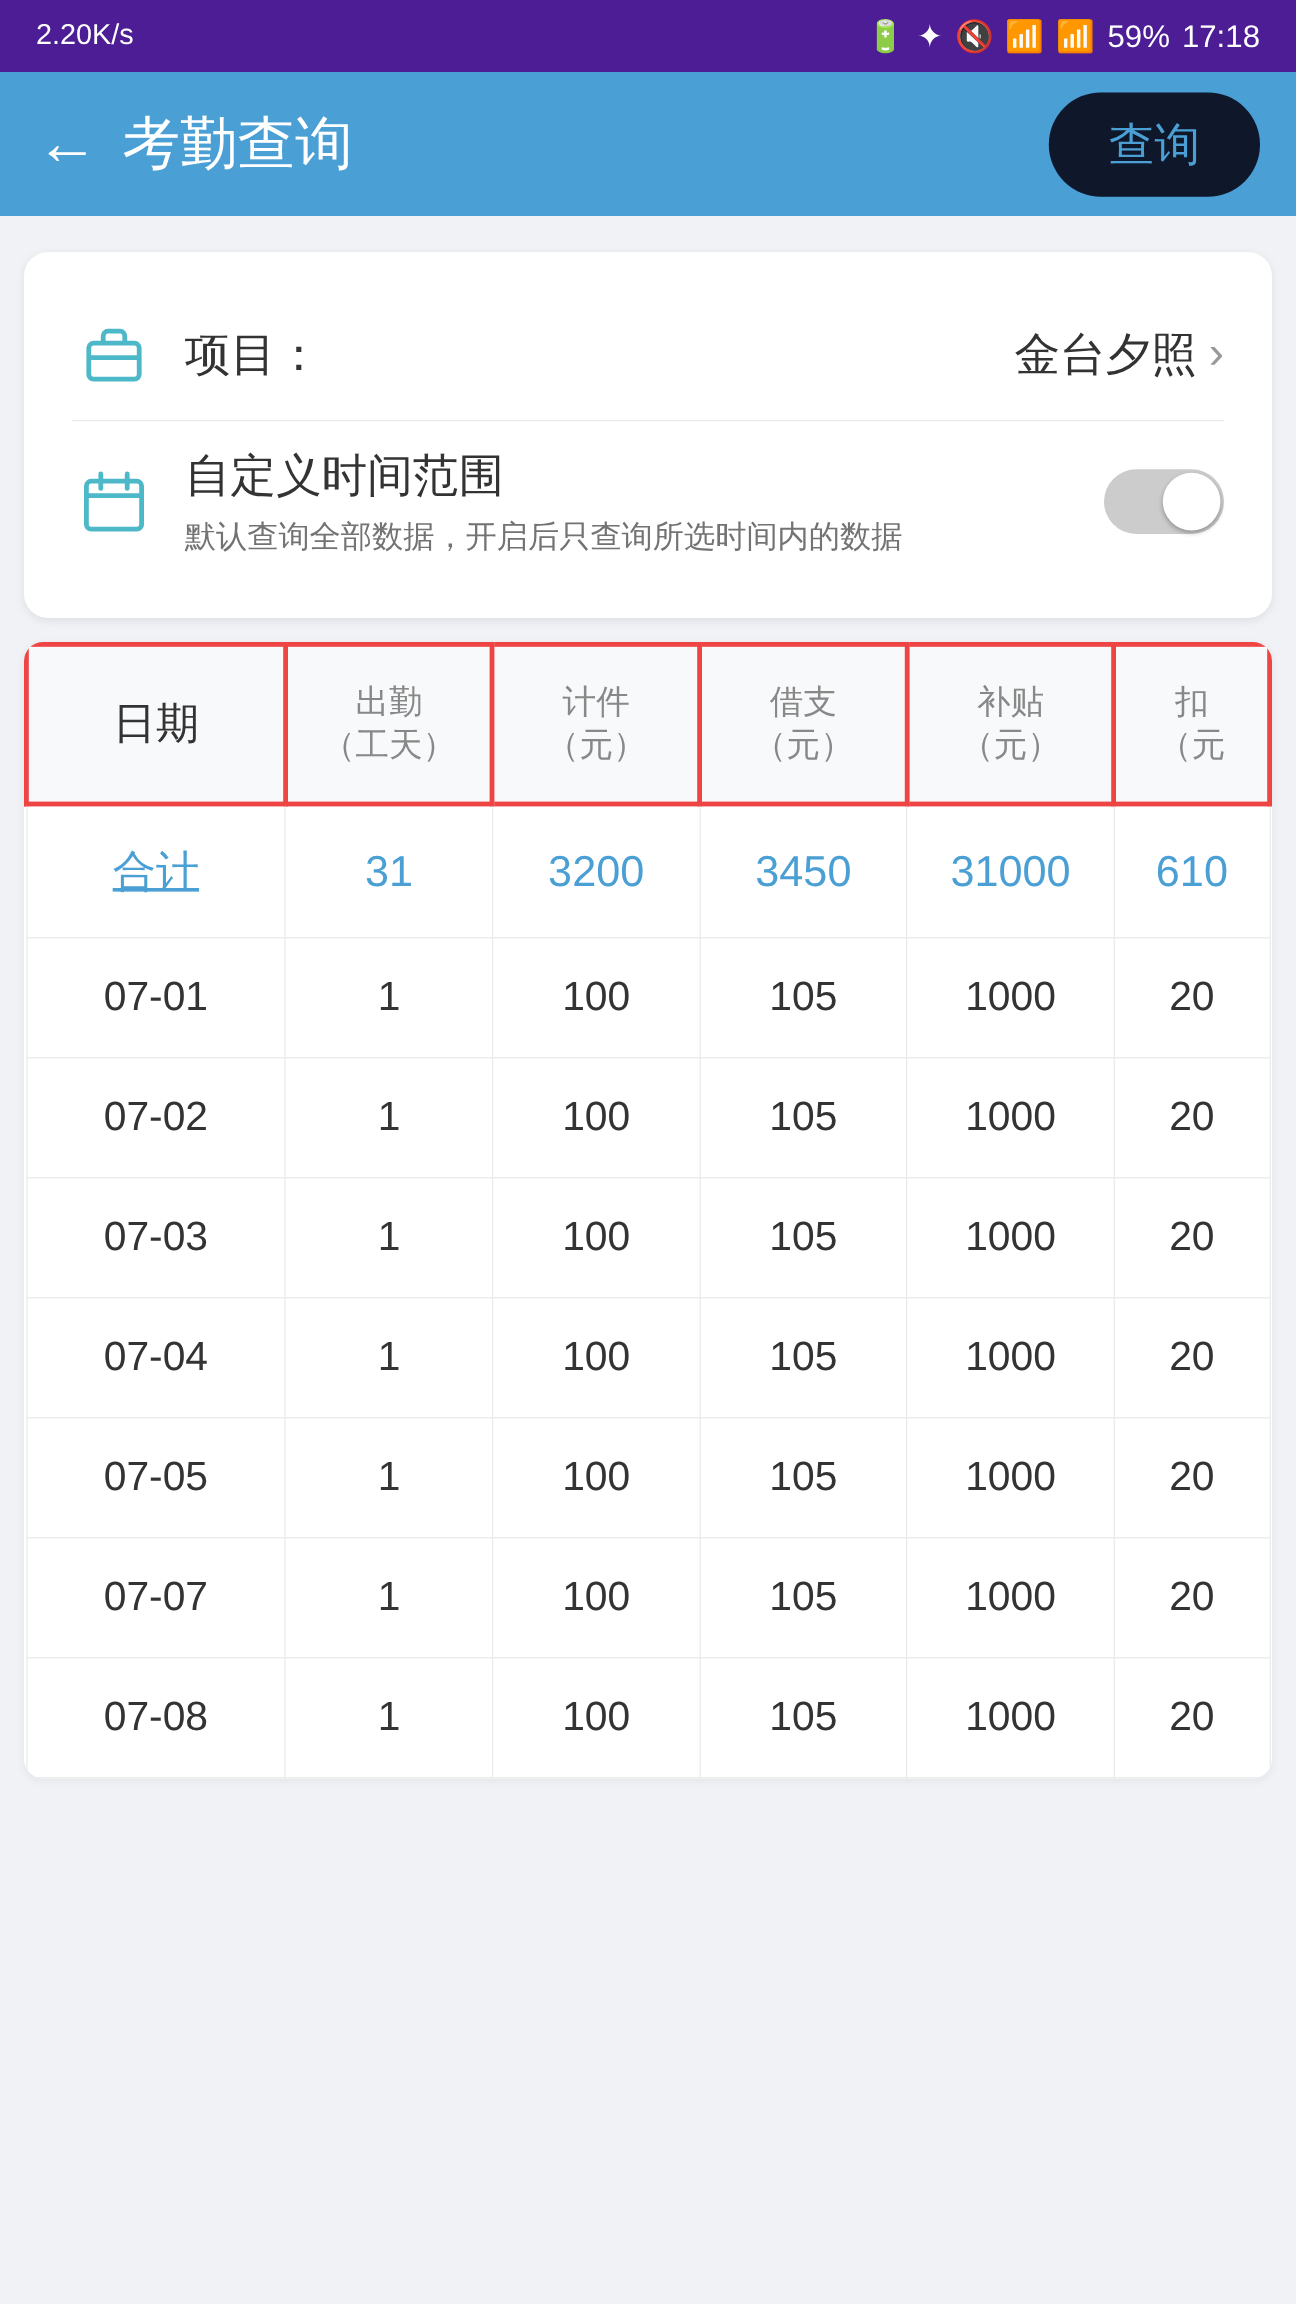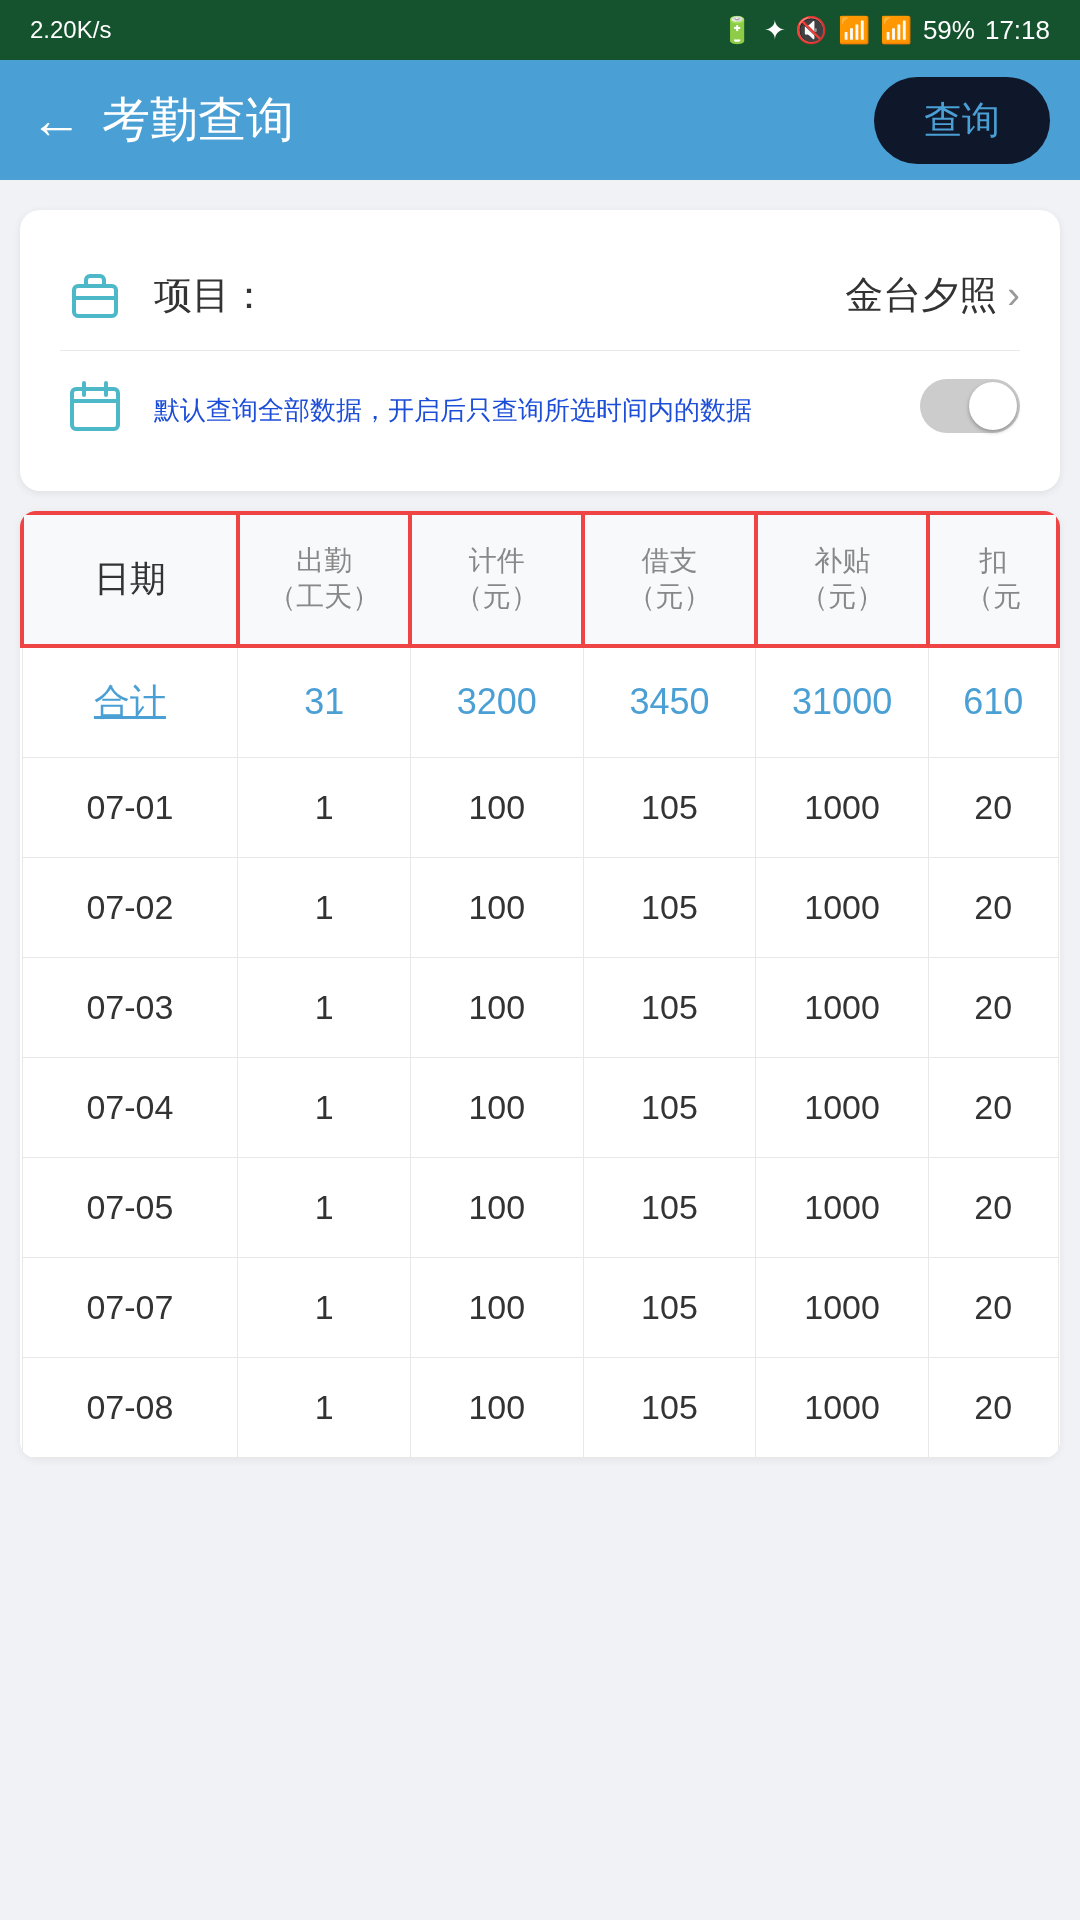--- a/index.html
+++ b/index.html
@@ -8,21 +8,21 @@
     body {
       font-family: -apple-system, "PingFang SC", "Microsoft YaHei", sans-serif;
       background: #f0f2f5;
       width: 1080px;
       min-height: 1920px;
       overflow-x: hidden;
     }
 
     
     .status-bar {
-      background: #14532d;
+      background: #4c1d95;
       height: 60px;
       display: flex;
       align-items: center;
       justify-content: flex-end;
       padding: 0 30px;
       color: white;
       font-size: 26px;
       gap: 12px;
     }
 
@@ -132,21 +132,21 @@
       background: white;
       border-radius: 50%;
       position: absolute;
       top: 3px;
       right: 3px;
       box-shadow: 0 2px 4px rgba(0,0,0,0.3);
     }
 
     .filter-desc {
       font-size: 26px;
-      color: #1d4ed8;
+      color: #737373;
       margin-top: 8px;
     }
 
     .filter-col {
       flex: 1;
     }
 
     
     .table-wrap {
       background: white;
@@ -261,20 +261,21 @@
   <div class="filter-row">
     <div class="filter-icon icon-calendar">
       <svg width="54" height="54" viewBox="0 0 54 54" fill="none" xmlns="http://www.w3.org/2000/svg">
         <rect x="4" y="10" width="46" height="40" rx="4" stroke="#4db8c8" stroke-width="4" fill="none"></rect>
         <line x1="4" y1="22" x2="50" y2="22" stroke="#4db8c8" stroke-width="4"></line>
         <line x1="16" y1="4" x2="16" y2="16" stroke="#4db8c8" stroke-width="4" stroke-linecap="round"></line>
         <line x1="38" y1="4" x2="38" y2="16" stroke="#4db8c8" stroke-width="4" stroke-linecap="round"></line>
       </svg>
     </div>
     <div class="filter-col">
+      <div style="font-size:38px;color:#333;">自定义时间范围</div>
       <div class="filter-desc">默认查询全部数据，开启后只查询所选时间内的数据</div>
     </div>
     <div class="toggle-switch">
       <div class="toggle-knob"></div>
     </div>
   </div>
 
 </div>
 
 <div class="table-wrap">

